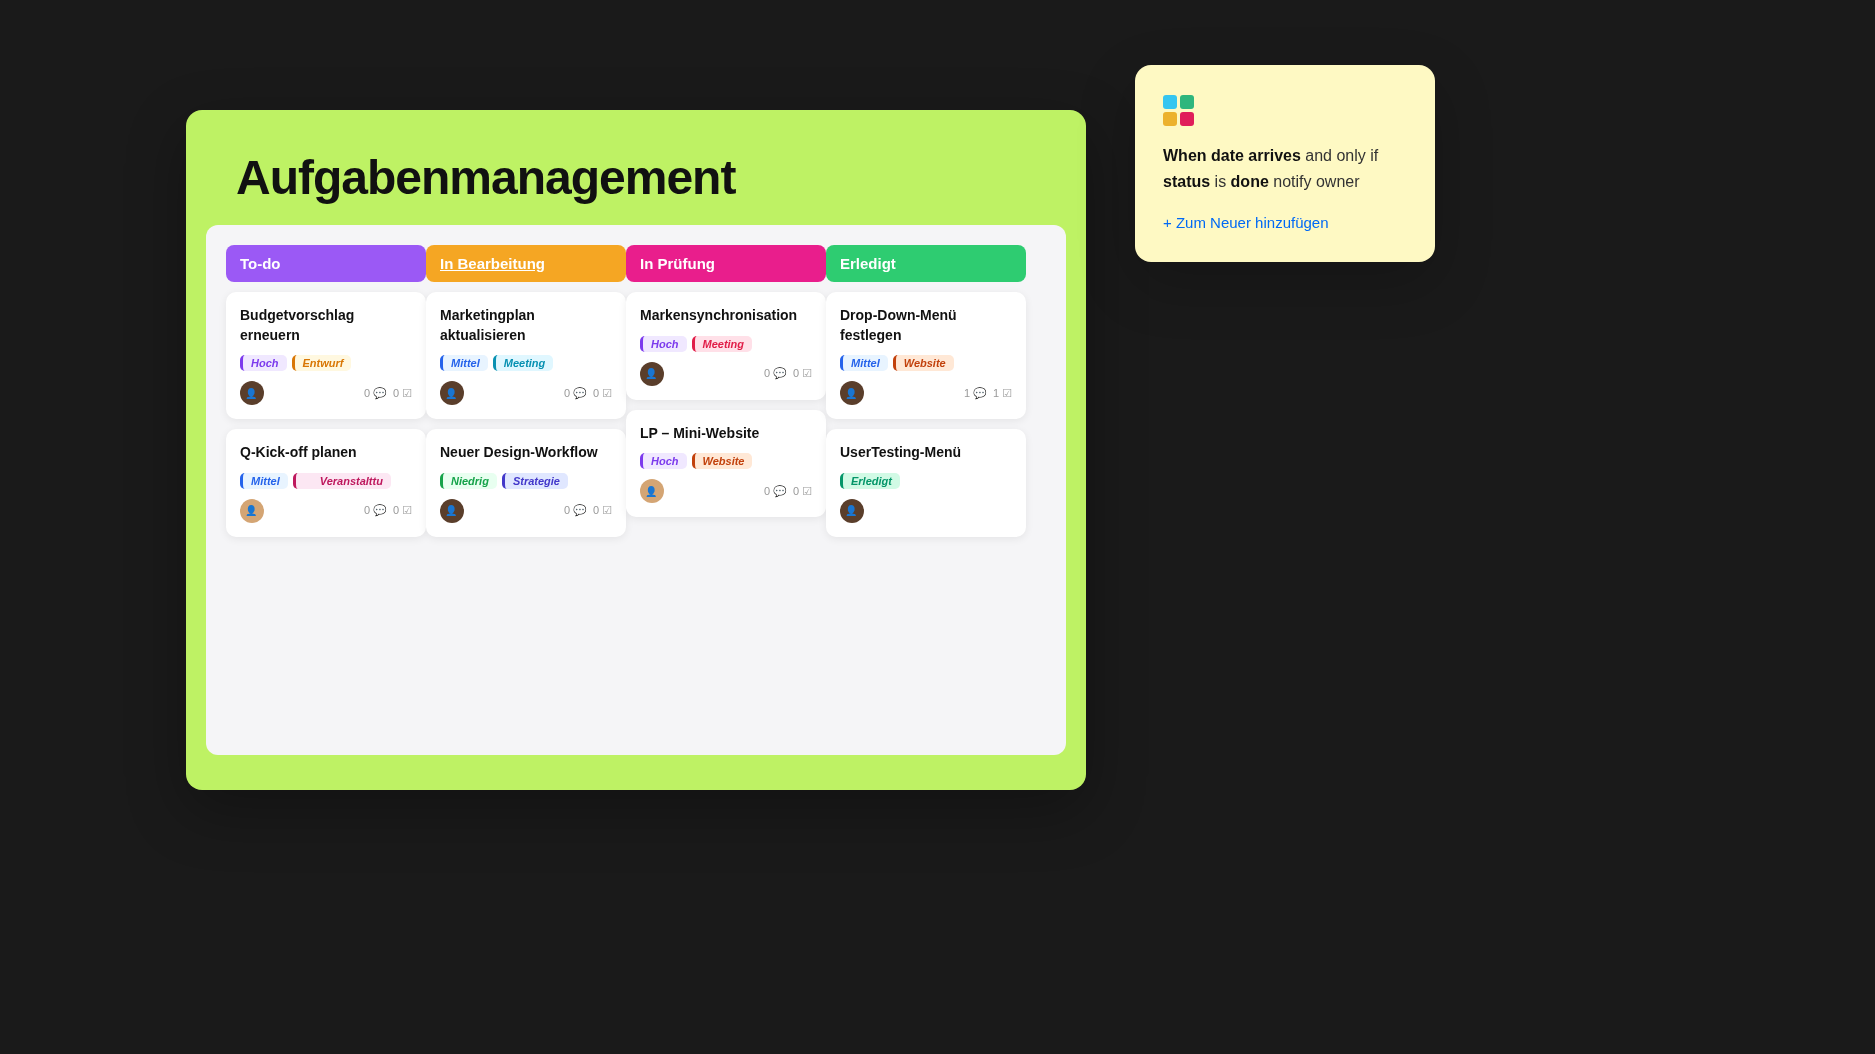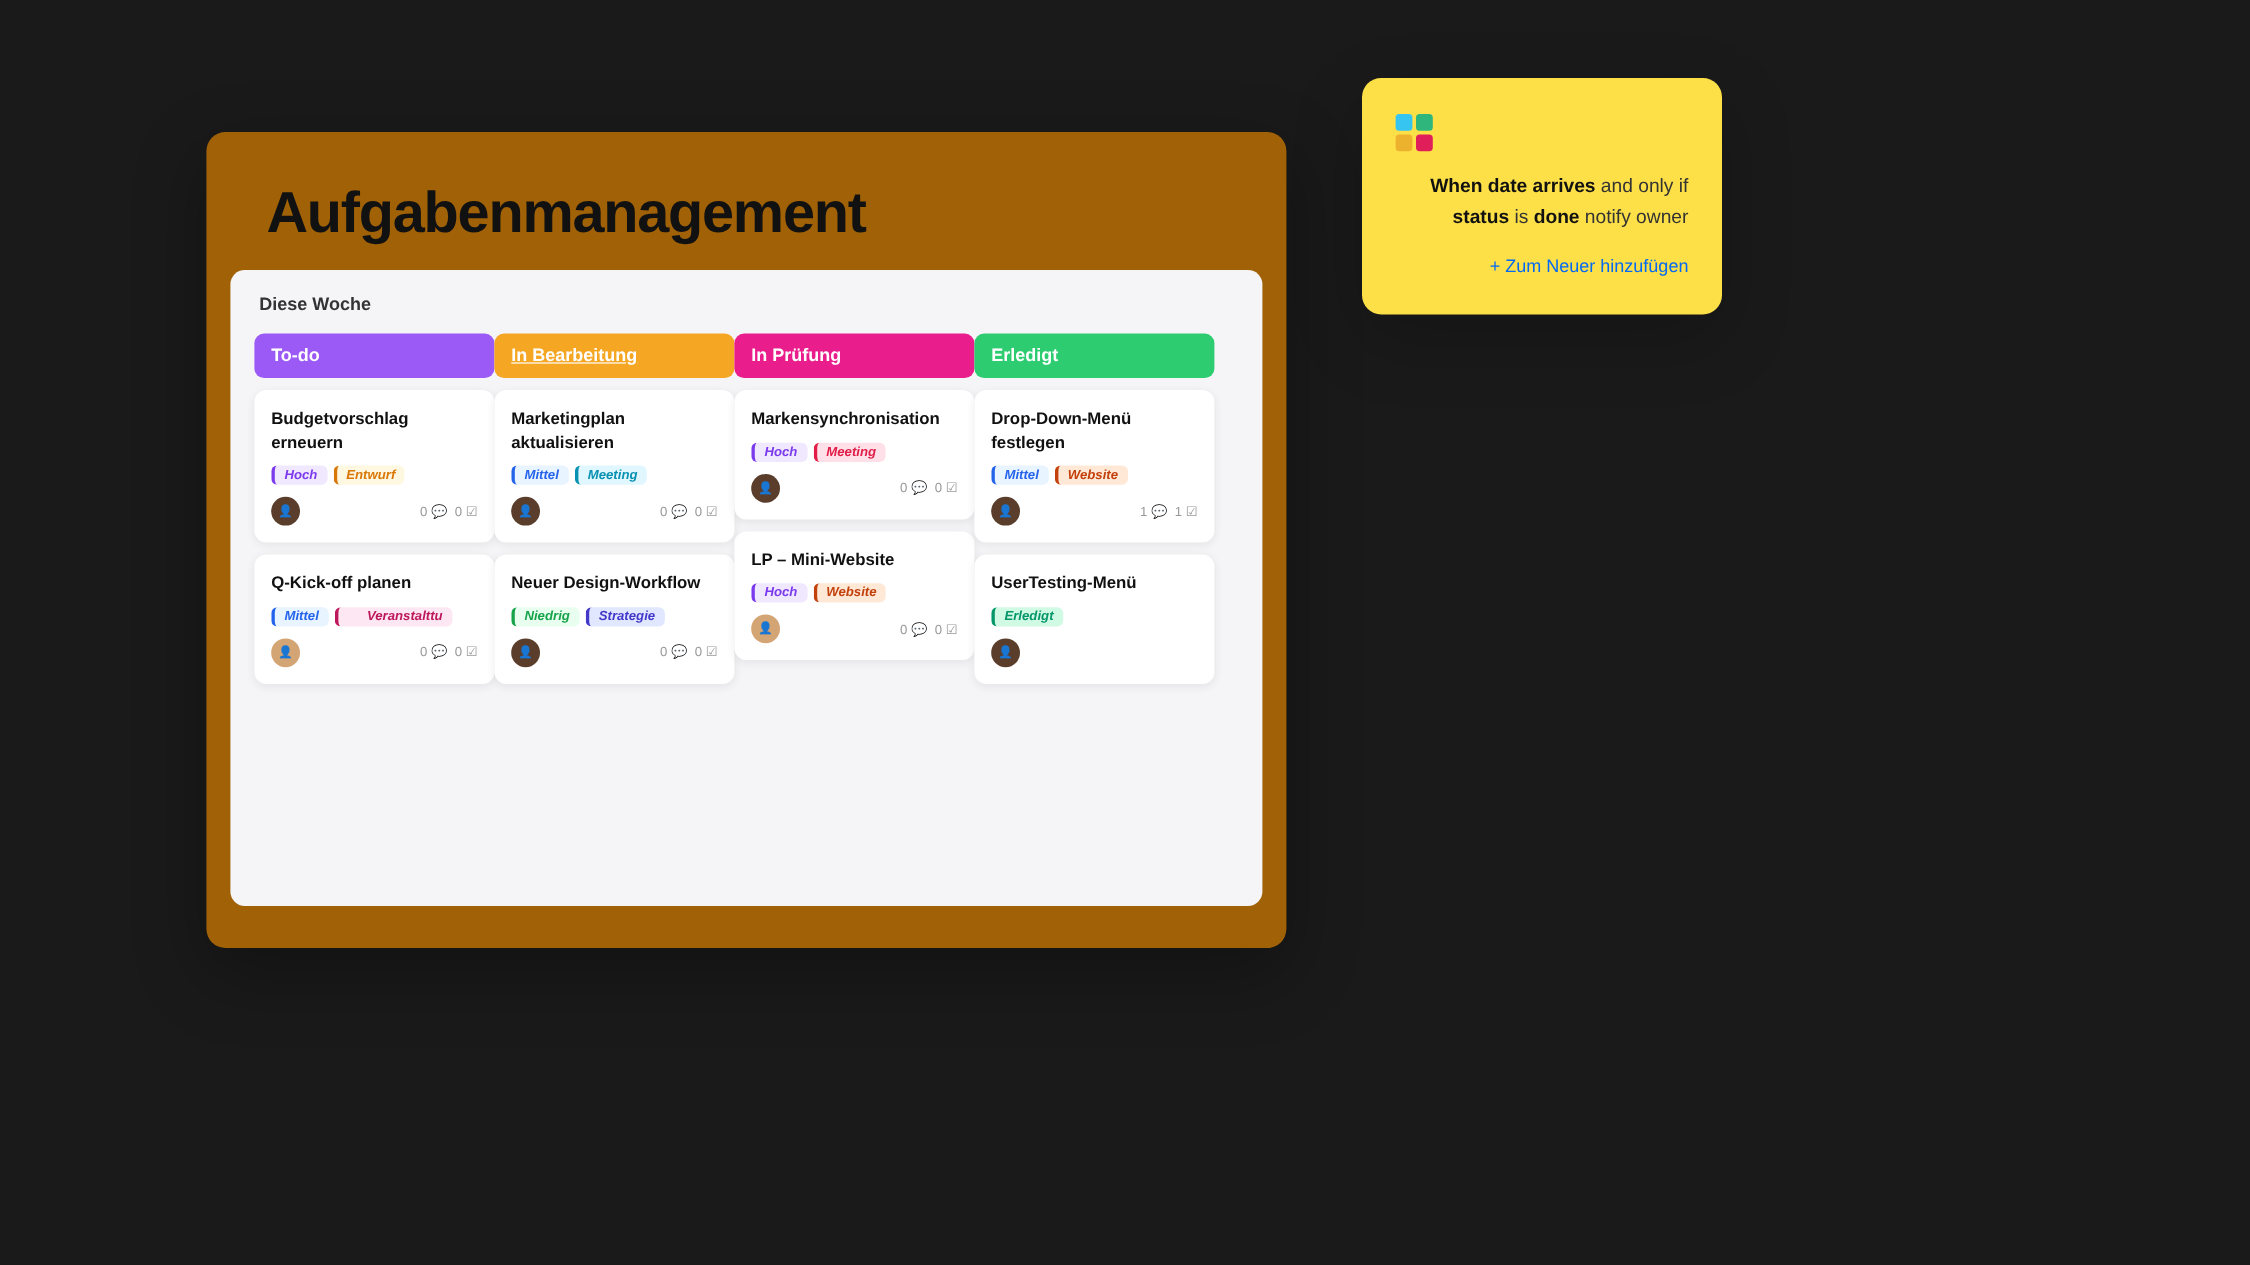--- a/index.html
+++ b/index.html
@@ -8,24 +8,24 @@
       font-family: -apple-system, BlinkMacSystemFont, 'Segoe UI', sans-serif;
       width: 1875px;
       height: 1054px;
       overflow: hidden;
       position: relative;
     }
 
     .main-card {
       position: absolute;
       top: 110px;
-      left: 172px;
+      left: 186px;
       width: 900px;
       height: 680px;
-      background: #a16207;
+      background: #bef264;
       border-radius: 16px;
       box-shadow: 0 20px 60px rgba(0,0,0,0.3);
       overflow: hidden;
     }
 
     .page-title-area {
       padding: 40px 50px 20px;
     }
 
     .page-title {
@@ -158,26 +158,25 @@
       align-items: center;
       gap: 2px;
     }
 
     
     .tooltip-card {
       position: absolute;
       top: 65px;
       right: 440px;
       width: 300px;
-      background: #fde047;
+      background: #fef9c3;
       border-radius: 16px;
       box-shadow: 0 20px 60px rgba(0,0,0,0.2);
       padding: 30px 28px;
       z-index: 100;
-      text-align: right;
     }
 
     .slack-logo {
       margin-bottom: 16px;
       display: flex;
       align-items: center;
     }
 
     .slack-grid {
       display: grid;
@@ -214,21 +213,20 @@
   </style>
 </head>
 <body>
 
 <div class="main-card">
   <div class="page-title-area">
     <h1 class="page-title">Aufgabenmanagement</h1>
   </div>
 
   <div class="board-container">
-    <div class="week-label">Diese Woche</div>
     <div class="columns-wrapper">
 
       <div class="column col-todo">
         <div class="column-header">To-do</div>
 
         <div class="card">
           <div class="card-title">Budgetvorschlag erneuern</div>
           <div class="tags">
             <span class="tag tag-hoch">Hoch</span>
             <span class="tag tag-entwurf">Entwurf</span>

